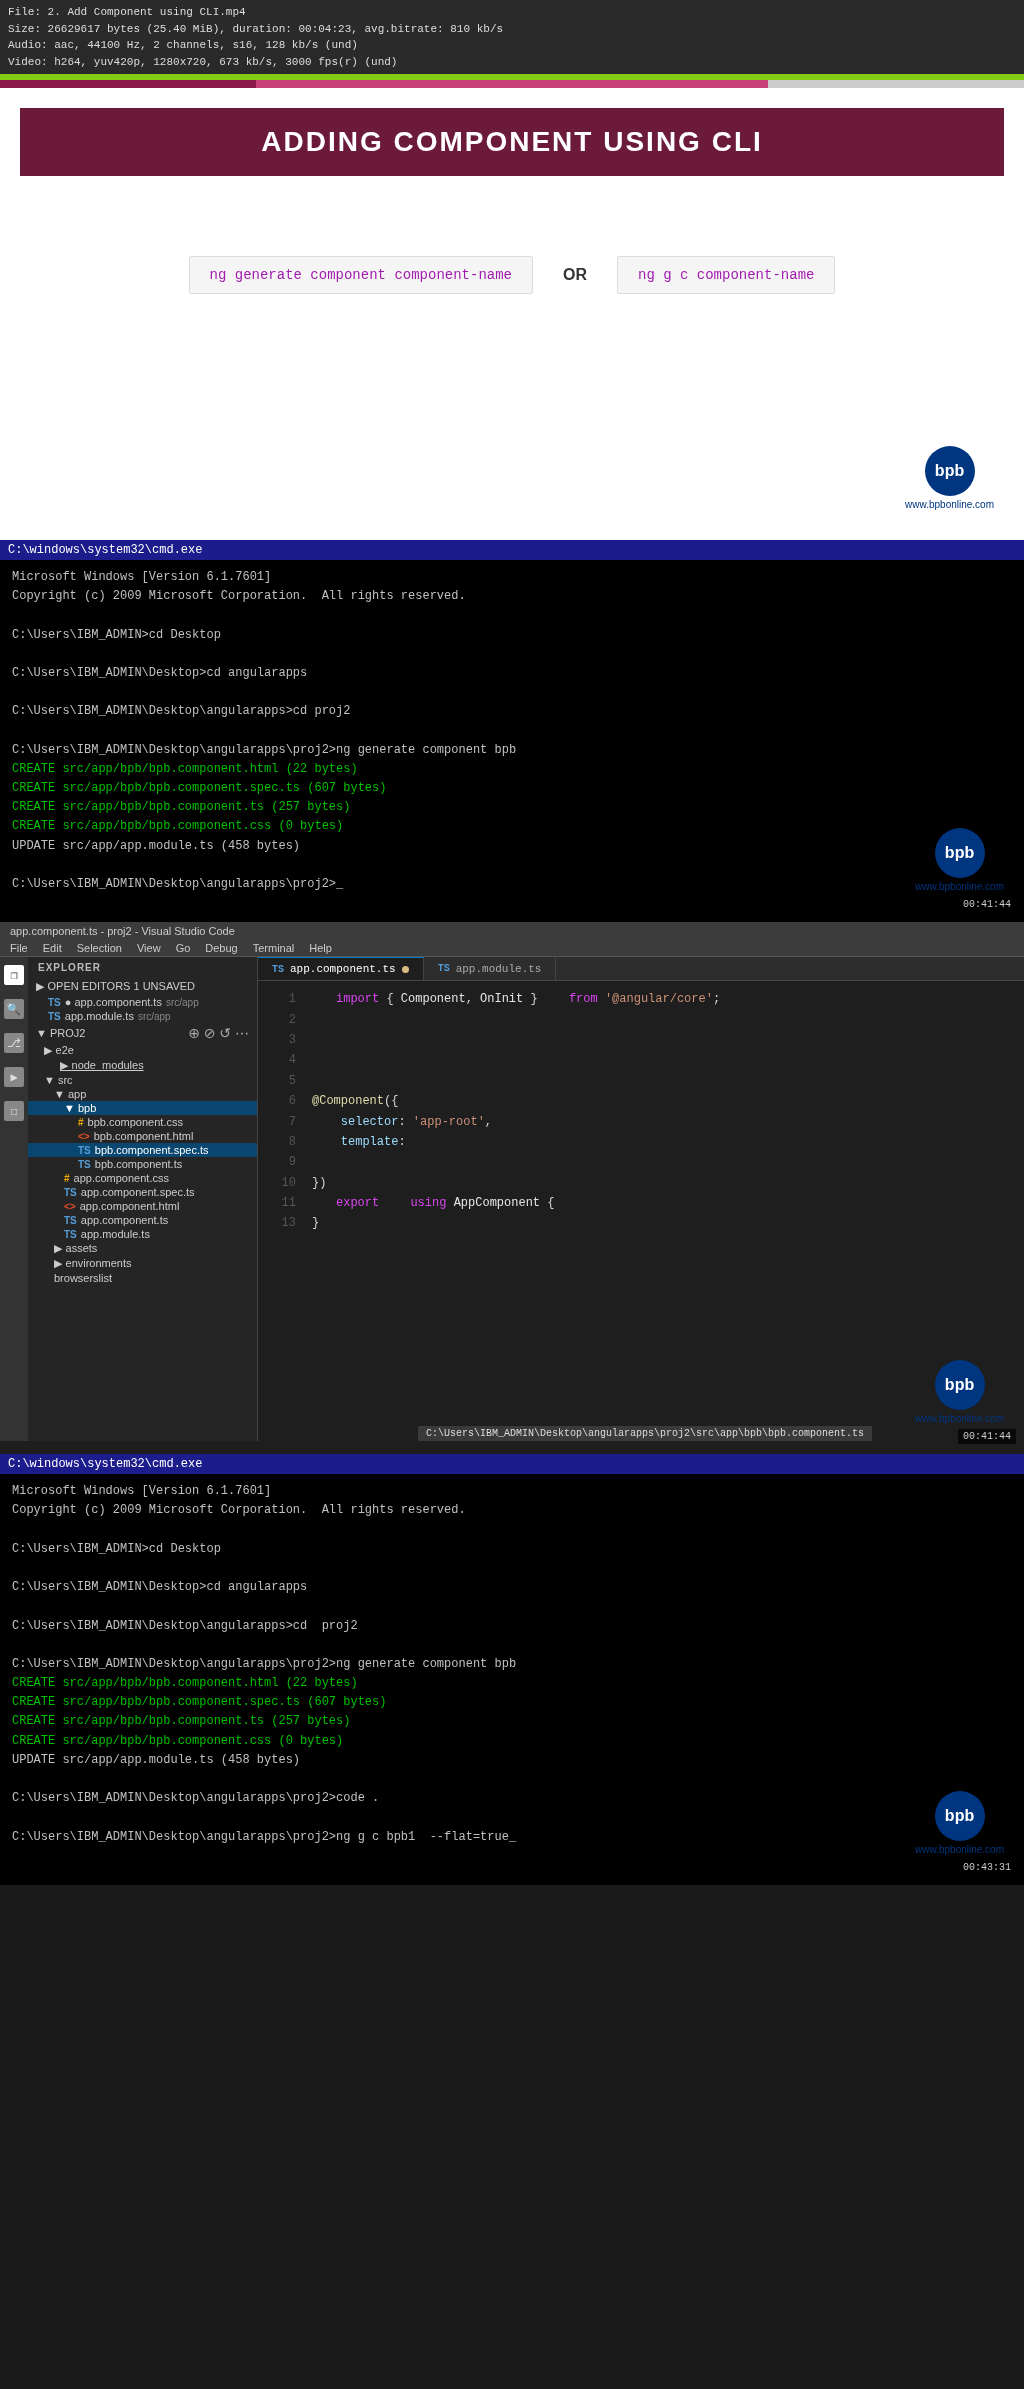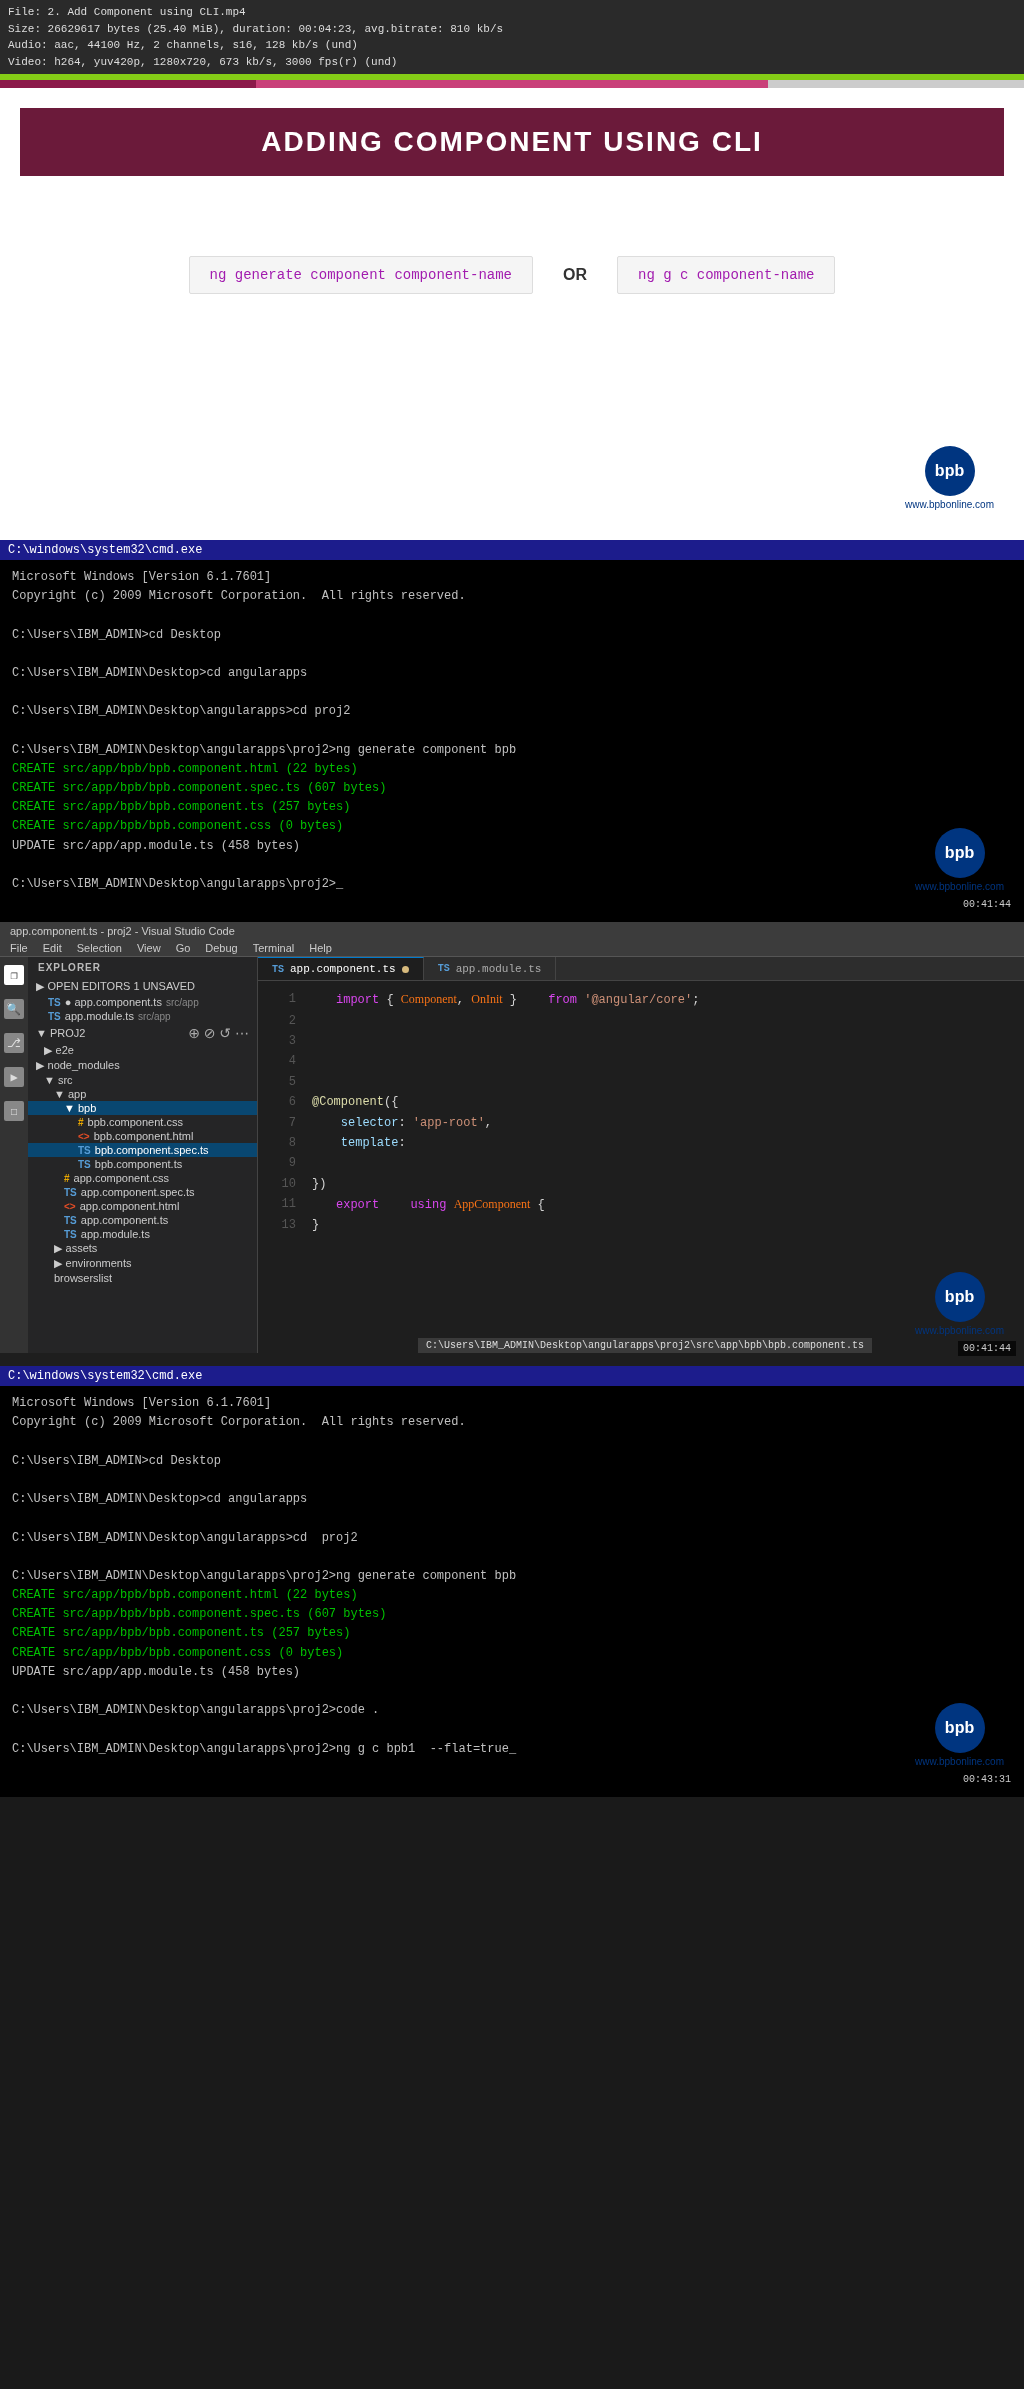--- a/index.html
+++ b/index.html
@@ -160,21 +160,21 @@
       display: flex;
       flex-direction: column;
       align-items: center;
     }
 
     
     .vscode-section {
       background: #1e1e1e;
       width: 100%;
       position: relative;
-      height: 444px;
+      height: 532px;
       overflow: hidden;
     }
     .vscode-titlebar {
       background: #3c3c3c;
       color: #ccc;
       padding: 3px 10px;
       font-size: 11px;
       font-family: Arial, sans-serif;
       display: flex;
       align-items: center;
@@ -312,21 +312,21 @@
       color: #555;
       width: 28px;
       text-align: right;
       margin-right: 16px;
       user-select: none;
       flex-shrink: 0;
     }
     .code-text { flex: 1; white-space: pre; }
     .kw { color: #d946ef; margin-left: 24px; }
     .str { color: #ce9178; }
-    .cls { color: #f97316; font-family: Liberation Serif, serif; }
+    .cls { color: #e5e5e5; }
     .dec { color: #dcdcaa; }
     .prop { color: #9cdcfe; }
     .punc { color: #d4d4d4; }
 
     .path-tooltip {
       background: #3a3a3a;
       color: #ddd;
       font-size: 10px;
       padding: 2px 8px;
       position: absolute;
@@ -444,21 +444,21 @@
         <span style="color:#888; font-size:10px;">src/app</span>
       </div>
       <div class="sidebar-section" style="display:flex;justify-content:space-between;align-items:center;">
         <span>▼ PROJ2</span>
         <span style="font-size:14px; color:#aaa;">⊕ ⊘ ↺ ⋯</span>
       </div>
 
       <div class="sidebar-item" style="padding-left:16px;">
         <span>▶ e2e</span>
       </div>
-      <div class="sidebar-item" style="padding-left:8px;">
+      <div class="sidebar-item" style="padding-left:32px;text-decoration:underline;">
         <span>▶ node_modules</span>
       </div>
       <div class="sidebar-item" style="padding-left:16px;">
         <span>▼ src</span>
       </div>
       <div class="sidebar-item" style="padding-left:26px;">
         <span>▼ app</span>
       </div>
       <div class="sidebar-item selected" style="padding-left:36px;align-items:center;">
         <span>▼ bpb</span>

